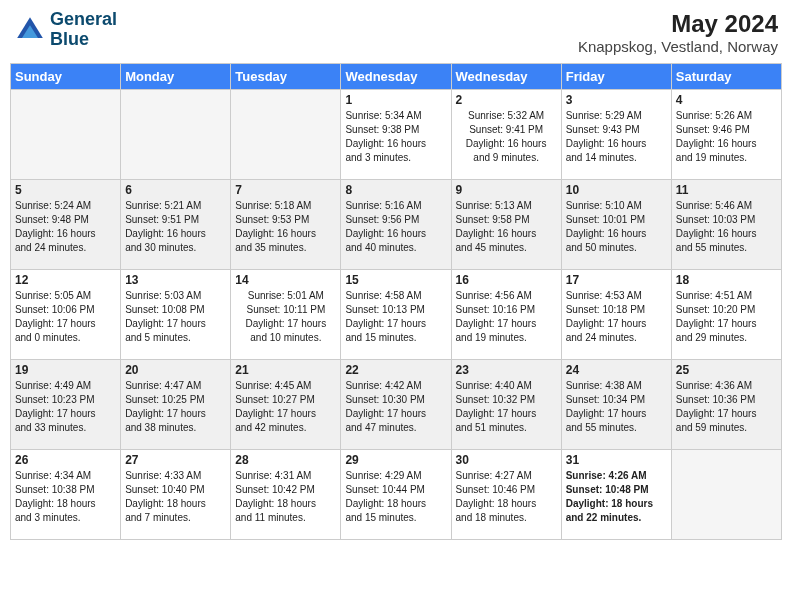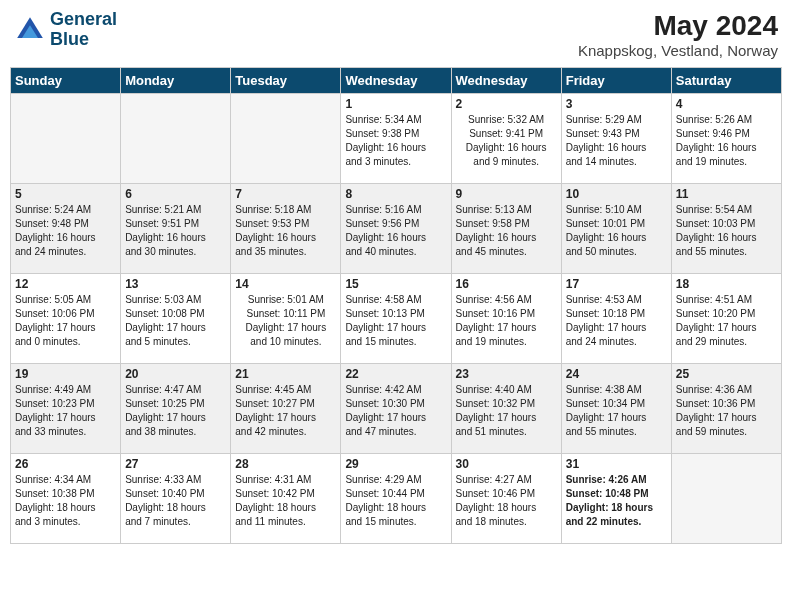--- a/index.html
+++ b/index.html
@@ -29,35 +29,35 @@
       line-height: 1.1;
     }
     .logo-icon {
       width: 32px;
       height: 32px;
     }
     .title-block {
       text-align: right;
     }
     .title-block .month-year {
-      font-size: 28px;
+      font-size: 24px;
       font-weight: bold;
       color: #222;
     }
     .title-block .location {
       font-size: 15px;
       color: #444;
     }
     .calendar {
       width: 100%;
       border-collapse: collapse;
       table-layout: fixed;
     }
     .calendar th {
-      background: #0c4a6e;
+      background: #3b82f6;
       color: #fff;
       font-size: 13px;
       font-weight: bold;
       padding: 5px 4px;
       text-align: left;
       border: 1px solid #ccc;
     }
     .calendar td {
       border: 1px solid #ccc;
       vertical-align: top;
@@ -192,21 +192,21 @@
         </td>
         <td>
           <span class="day-num">10</span>
           <div class="day-info" style="white-space: pre-line;">Sunrise: 5:10 AM
 Sunset: 10:01 PM
 Daylight: 16 hours
 and 50 minutes.</div>
         </td>
         <td>
           <span class="day-num">11</span>
-          <div class="day-info" style="white-space: pre-line;">Sunrise: 5:54 AM
+          <div class="day-info" style="white-space: pre-line;">Sunrise: 5:46 AM
 Sunset: 10:03 PM
 Daylight: 16 hours
 and 55 minutes.</div>
         </td>
       </tr>
       <tr>
         <td>
           <span class="day-num">12</span>
           <div class="day-info" style="white-space: pre-line;">Sunrise: 5:05 AM
 Sunset: 10:06 PM

